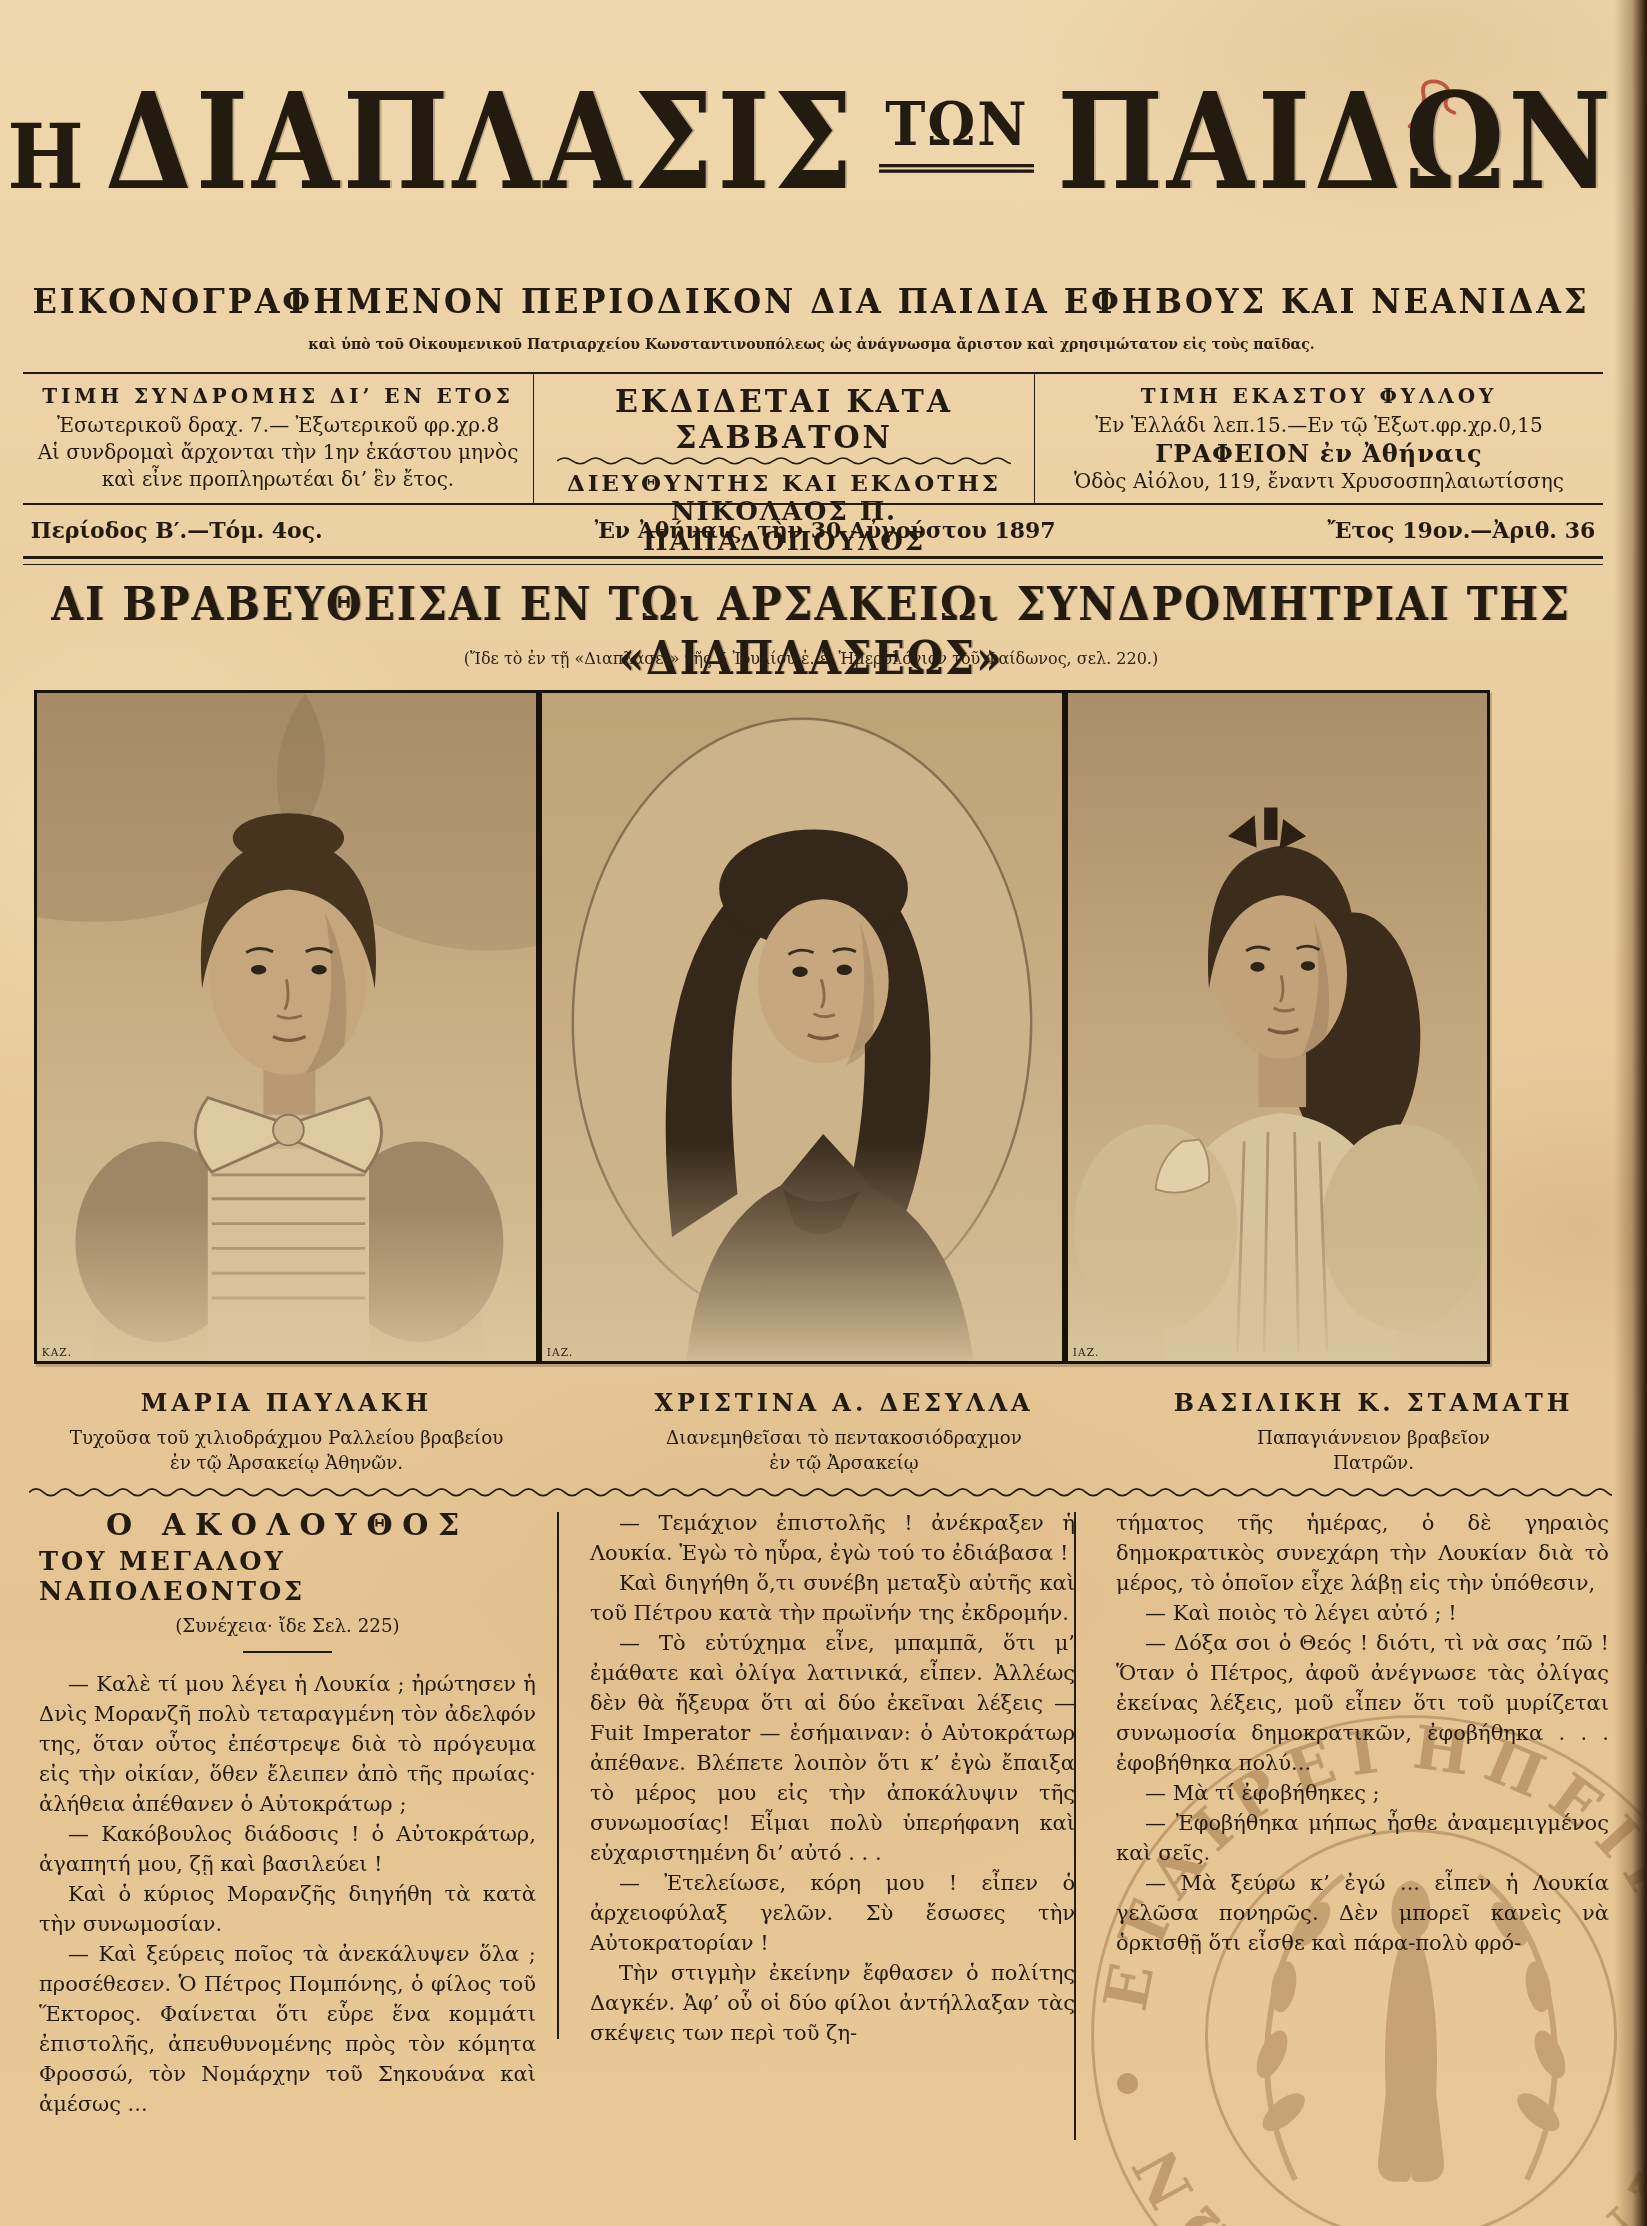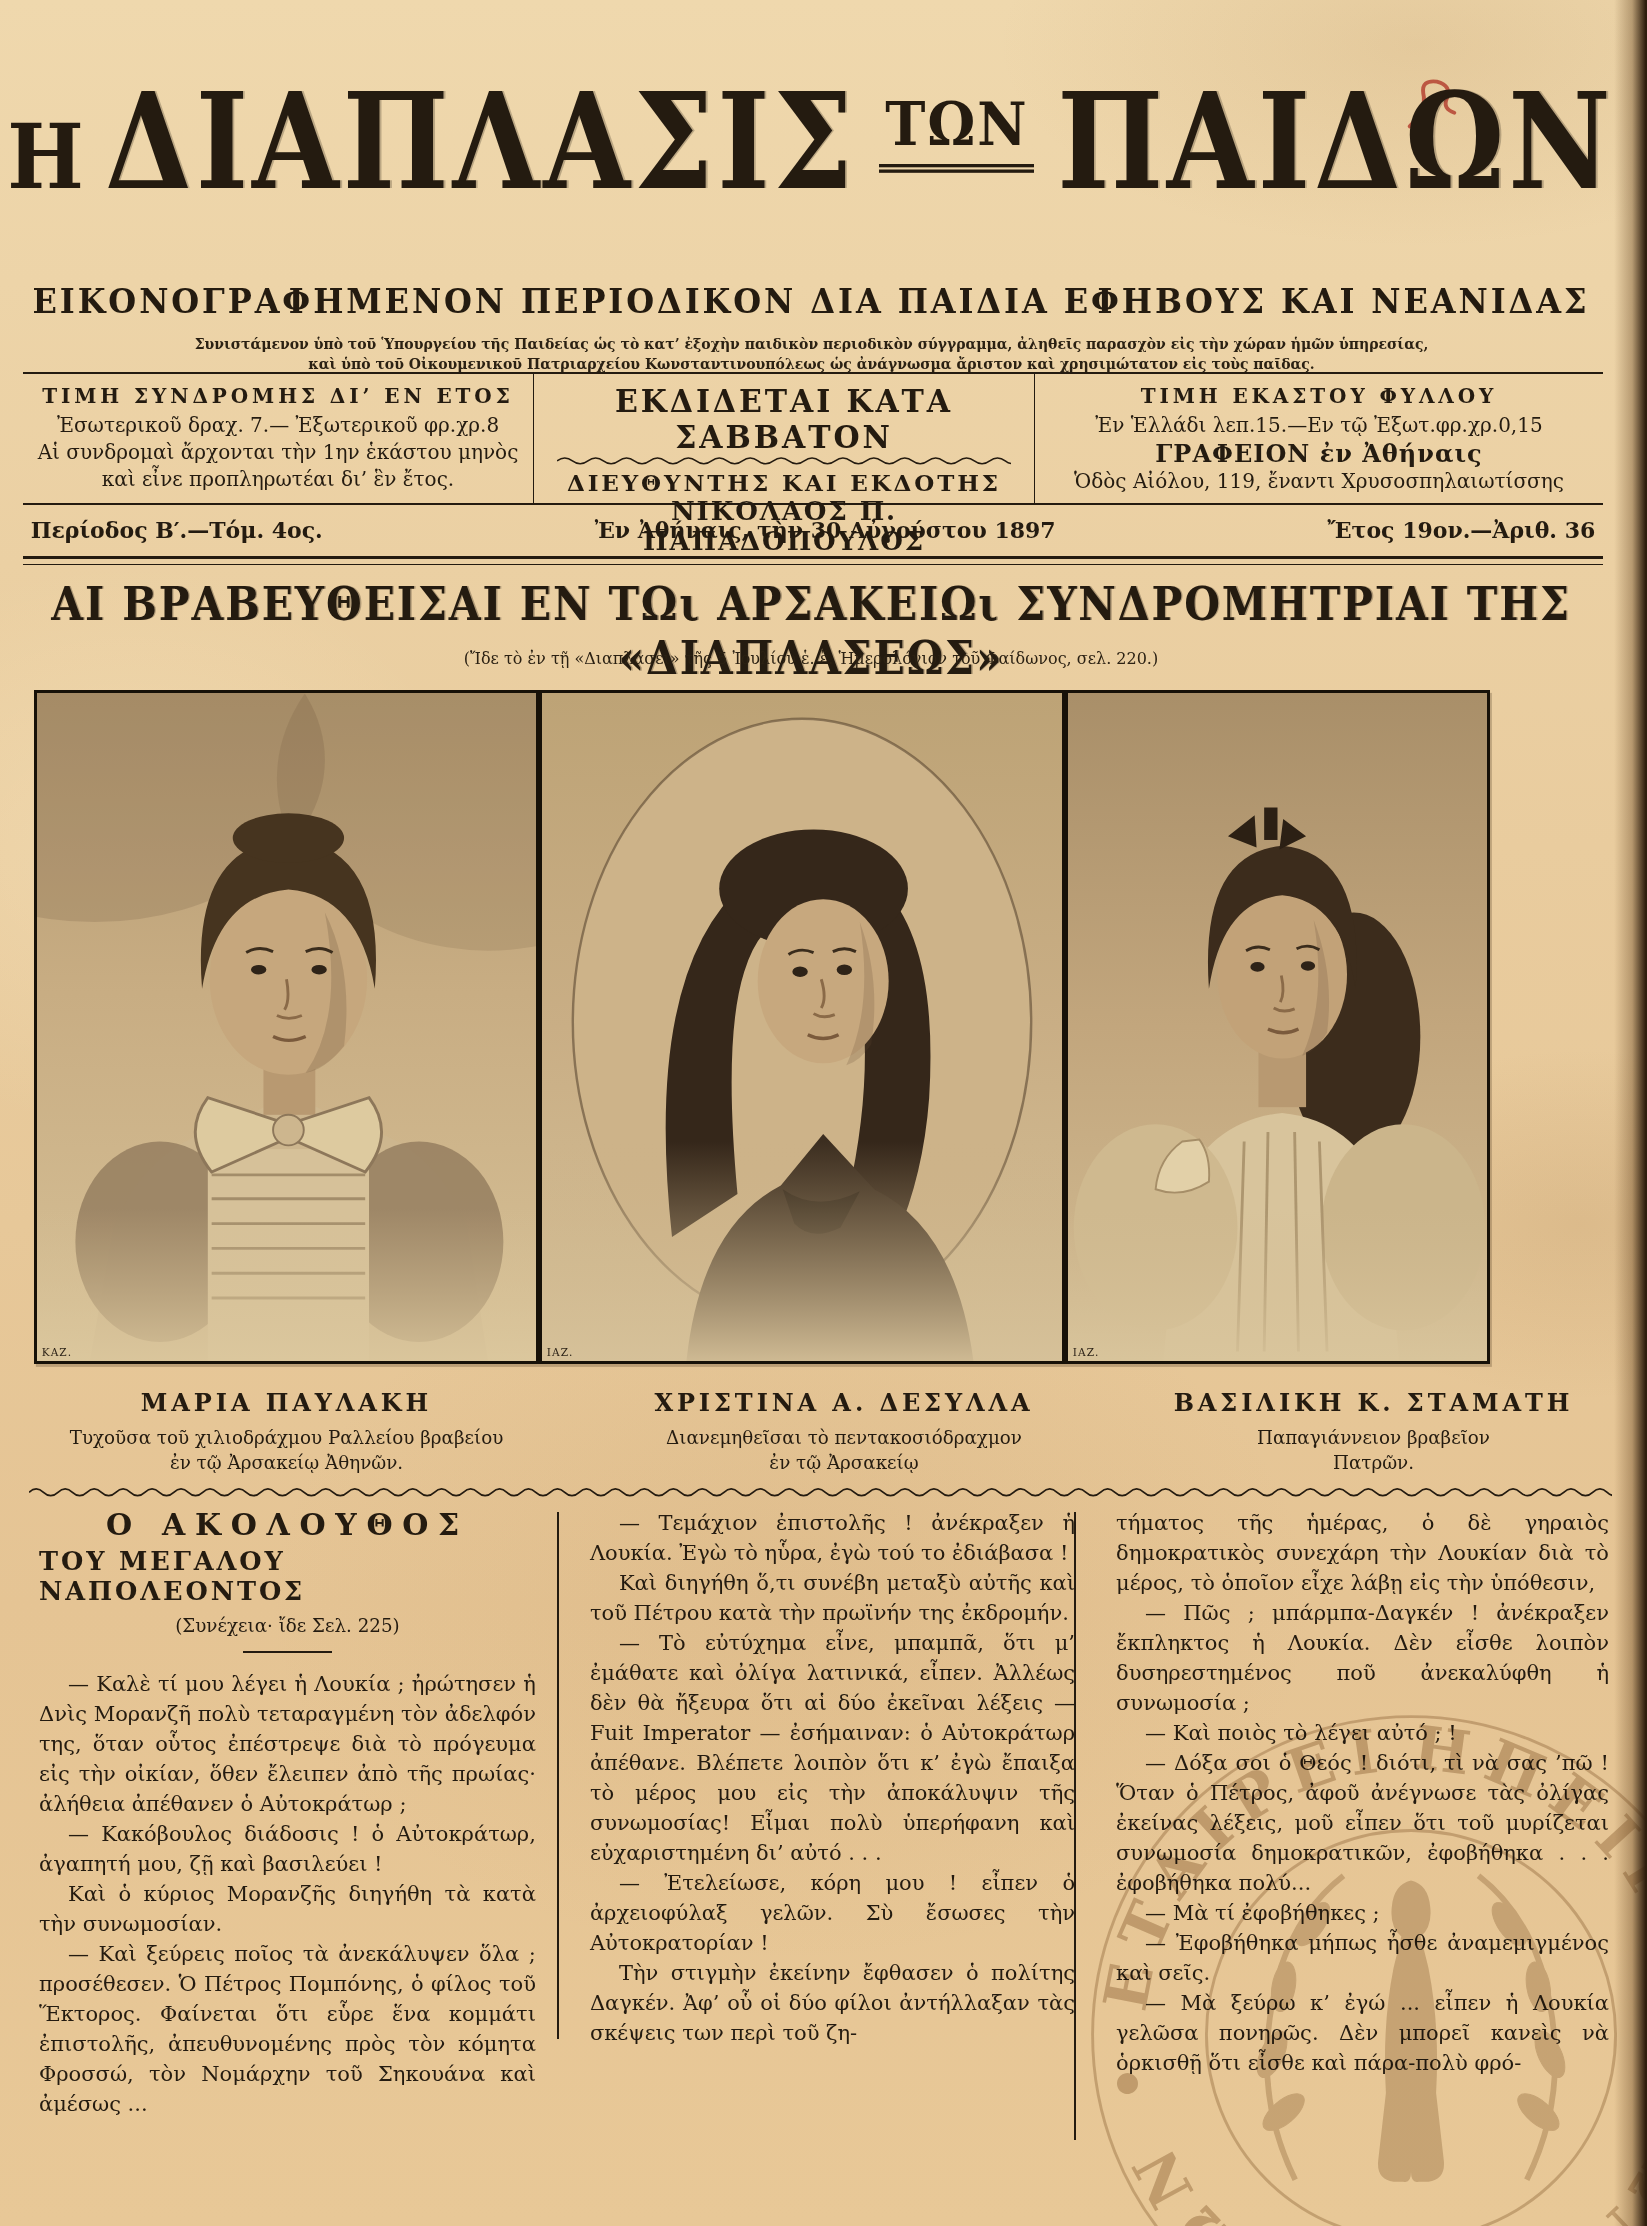--- a/index.html
+++ b/index.html
@@ -107,21 +107,20 @@
 
   <header>
     <div class="abs mh-title">
       <span class="mh-h">Η</span>
       <span class="mh-big">ΔΙΑΠΛΑΣΙΣ</span>
       <span class="mh-ton">ΤΩΝ</span>
       <span class="mh-big">ΠΑΙΔΩΝ</span>
     </div>
     <div class="abs mh-sub">ΕΙΚΟΝΟΓΡΑΦΗΜΕΝΟΝ ΠΕΡΙΟΔΙΚΟΝ ΔΙΑ ΠΑΙΔΙΑ ΕΦΗΒΟΥΣ ΚΑΙ ΝΕΑΝΙΔΑΣ</div>
     <div class="abs mh-fine">
-      <div>Συνιστάμενον ὑπὸ τοῦ Ὑπουργείου τῆς Παιδείας ὡς τὸ κατ’ ἐξοχὴν παιδικὸν περιοδικὸν σύγγραμμα, ἀληθεῖς παρασχὸν εἰς τὴν χώραν ἡμῶν ὑπηρεσίας,</div>
       <div>καὶ ὑπὸ τοῦ Οἰκουμενικοῦ Πατριαρχείου Κωνσταντινουπόλεως ὡς ἀνάγνωσμα ἄριστον καὶ χρησιμώτατον εἰς τοὺς παῖδας.</div>
     </div>
   </header>
 
   <div class="abs info-row">
     <div class="info-cell info-left">
       <div class="info-title">ΤΙΜΗ ΣΥΝΔΡΟΜΗΣ ΔΙ’ ΕΝ ΕΤΟΣ</div>
       <div class="info-line">Ἐσωτερικοῦ δραχ. 7.— Ἐξωτερικοῦ φρ.χρ.8</div>
       <div class="info-line">Αἱ συνδρομαὶ ἄρχονται τὴν 1ην ἑκάστου μηνὸς</div>
       <div class="info-line">καὶ εἶνε προπληρωτέαι δι’ ἓν ἔτος.</div>
@@ -319,21 +318,20 @@
     </div>
     <div class="col col2">
       <p>— Τεμάχιον ἐπιστολῆς ! ἀνέκραξεν ἡ Λουκία. Ἐγὼ τὸ ηὗρα, ἐγὼ τού το ἐδιάβασα !</p>
       <p>Καὶ διηγήθη ὅ,τι συνέβη μεταξὺ αὐτῆς καὶ τοῦ Πέτρου κατὰ τὴν πρωϊνήν της ἐκδρομήν.</p>
       <p>— Τὸ εὐτύχημα εἶνε, μπαμπᾶ, ὅτι μ’ ἐμάθατε καὶ ὀλίγα λατινικά, εἶπεν. Ἀλλέως δὲν θὰ ἤξευρα ὅτι αἱ δύο ἐκεῖναι λέξεις — Fuit Imperator — ἐσήμαιναν: ὁ Αὐτοκράτωρ ἀπέθανε. Βλέπετε λοιπὸν ὅτι κ’ ἐγὼ ἔπαιξα τὸ μέρος μου εἰς τὴν ἀποκάλυψιν τῆς συνωμοσίας! Εἶμαι πολὺ ὑπερήφανη καὶ εὐχαριστημένη δι’ αὐτό . . .</p>
       <p>— Ἐτελείωσε, κόρη μου ! εἶπεν ὁ ἀρχειοφύλαξ γελῶν. Σὺ ἔσωσες τὴν Αὐτοκρατορίαν !</p>
       <p>Τὴν στιγμὴν ἐκείνην ἔφθασεν ὁ πολίτης Δαγκέν. Ἀφ’ οὗ οἱ δύο φίλοι ἀντήλλαξαν τὰς σκέψεις των περὶ τοῦ ζη-</p>
     </div>
     <div class="col col3">
       <p class="noindent">τήματος τῆς ἡμέρας, ὁ δὲ γηραιὸς δημοκρατικὸς συνεχάρη τὴν Λουκίαν διὰ τὸ μέρος, τὸ ὁποῖον εἶχε λάβῃ εἰς τὴν ὑπόθεσιν,</p>
-      <p>— Πῶς ; μπάρμπα-Δαγκέν ! ἀνέκραξεν ἔκπληκτος ἡ Λουκία. Δὲν εἶσθε λοιπὸν δυσηρεστημένος ποῦ ἀνεκαλύφθη ἡ συνωμοσία ;</p>
       <p>— Καὶ ποιὸς τὸ λέγει αὐτό ; !</p>
       <p>— Δόξα σοι ὁ Θεός ! διότι, τὶ νὰ σας ’πῶ ! Ὅταν ὁ Πέτρος, ἀφοῦ ἀνέγνωσε τὰς ὀλίγας ἐκείνας λέξεις, μοῦ εἶπεν ὅτι τοῦ μυρίζεται συνωμοσία δημοκρατικῶν, ἐφοβήθηκα . . . ἐφοβήθηκα πολύ...</p>
       <p>— Μὰ τί ἐφοβήθηκες ;</p>
       <p>— Ἐφοβήθηκα μήπως ἦσθε ἀναμεμιγμένος καὶ σεῖς.</p>
       <p>— Μὰ ξεύρω κ’ ἐγώ ... εἶπεν ἡ Λουκία γελῶσα πονηρῶς. Δὲν μπορεῖ κανεὶς νὰ ὁρκισθῇ ὅτι εἶσθε καὶ πάρα-πολὺ φρό-</p>
     </div>
   </div>
   <div class="vrule vrule1"></div>
   <div class="vrule vrule2"></div>
 

